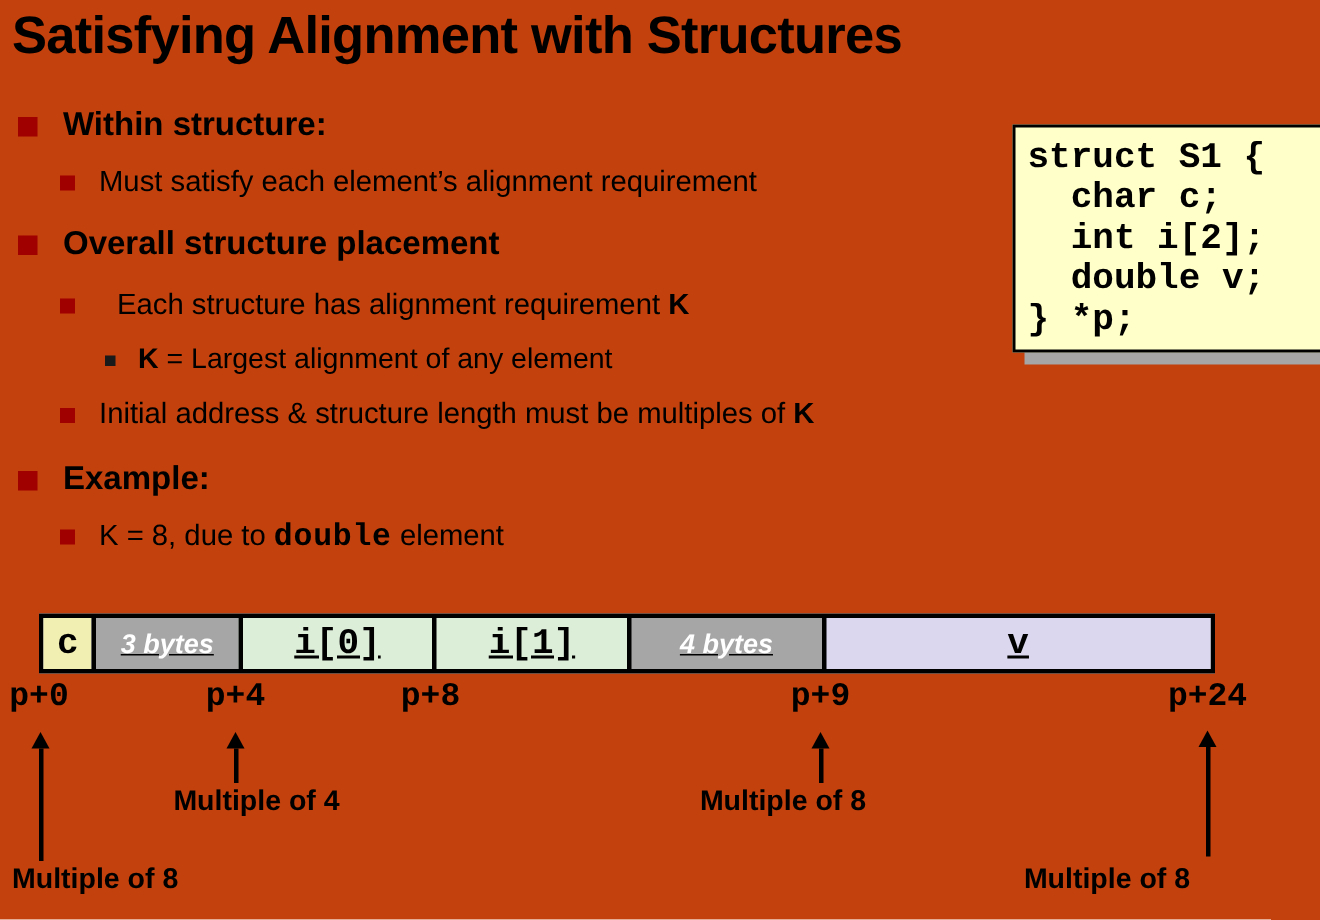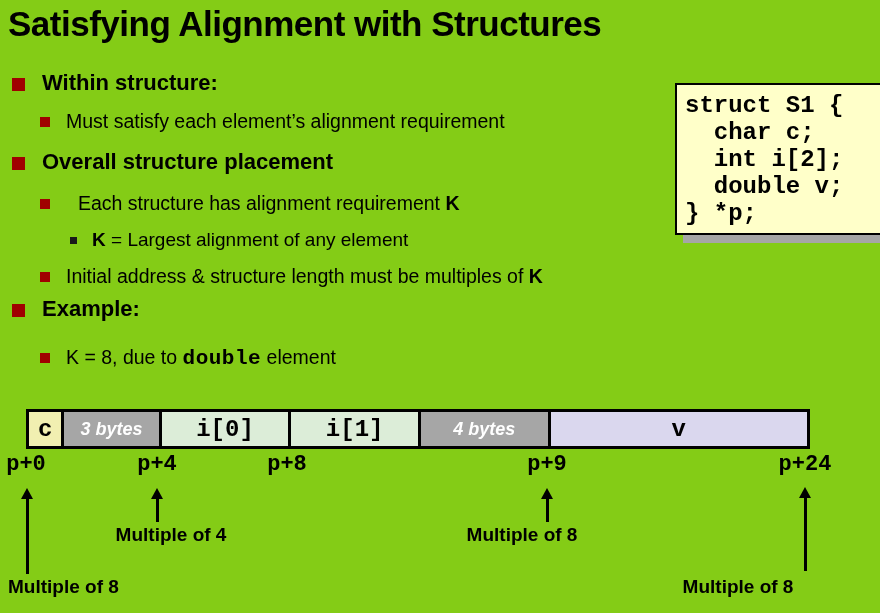--- a/index.html
+++ b/index.html
@@ -1,21 +1,21 @@
 <!DOCTYPE html>
 <html><head>
 <meta charset="utf-8">
 <style>
   * { margin: 0; padding: 0; box-sizing: border-box; }
   html, body { background: #ffffff; }
   .slide {
     position: relative;
     width: 880px;
     height: 613px;
-    background: #84cc16;
+    background: #c2410c;
     font-family: "Liberation Sans", sans-serif;
     color: #000;
     overflow: hidden;
   }
 
   
   .title {
     position: absolute;
     left: 8px;
     top: 4px;
@@ -42,21 +42,21 @@
     font-size: 21px;
     letter-spacing: 0.5px;
   }
 
   .r-within   { top: 70px; }
   .r-must     { top: 110px; }
   .r-overall  { top: 149px; }
   .r-each     { top: 192px; gap: 12px; }
   .r-klargest { top: 229px; }
   .r-initial  { top: 265px; }
-  .r-example  { top: 296px; }
+  .r-example  { top: 306px; }
   .r-k8       { top: 346px; }
 
   
   .code-box {
     position: absolute;
     left: 642px;
     top: 83px;
     width: 214px;
     height: 152px;
     background: #FFFFC9;
@@ -84,21 +84,21 @@
     border: 3px solid #000;
     display: flex;
     background: #fff;
   }
   .seg {
     display: flex;
     align-items: center;
     justify-content: center;
     height: 100%;
   }
-  .seg + .seg { border-left: 3px solid #000; }
+  .seg + .seg { border-left: 3px solid #000; text-decoration: underline; }
   .w1 { width: 4.1667%; }
   .w3 { width: 12.5%; }
   .w4 { width: 16.6667%; }
   .w8 { width: 33.3333%; }
   .seg-char   { background: #F1EFB1; }
   .seg-pad    { background: #A6A6A6; }
   .seg-int    { background: #DCEDD8; }
   .seg-double { background: #DAD7EE; }
   .seg-field-label {
     font-family: "Liberation Mono", "DejaVu Sans Mono", monospace;

